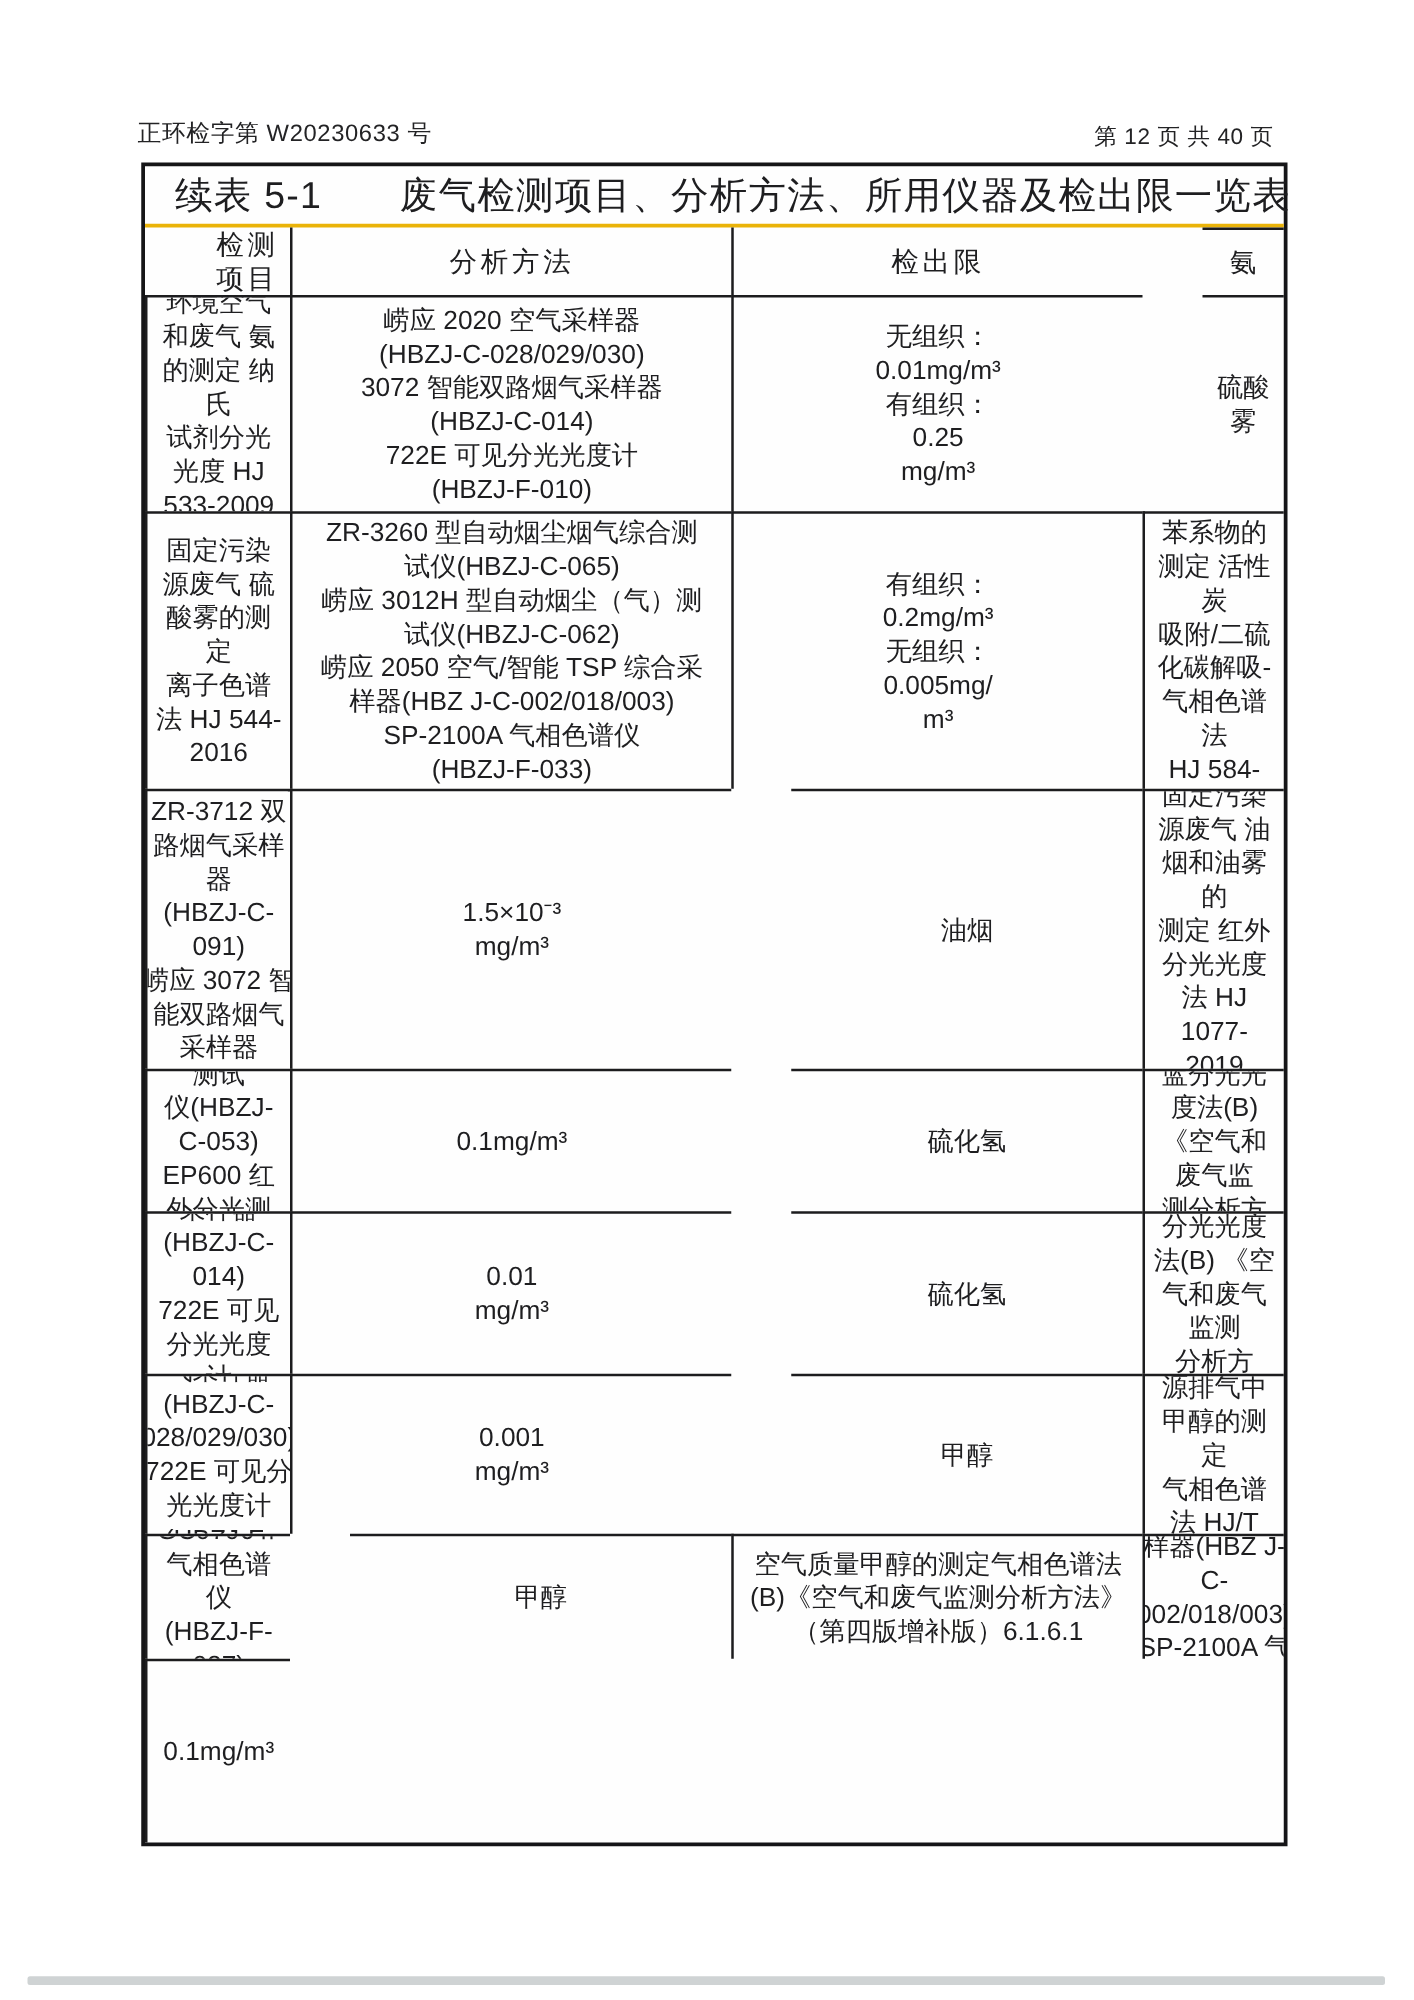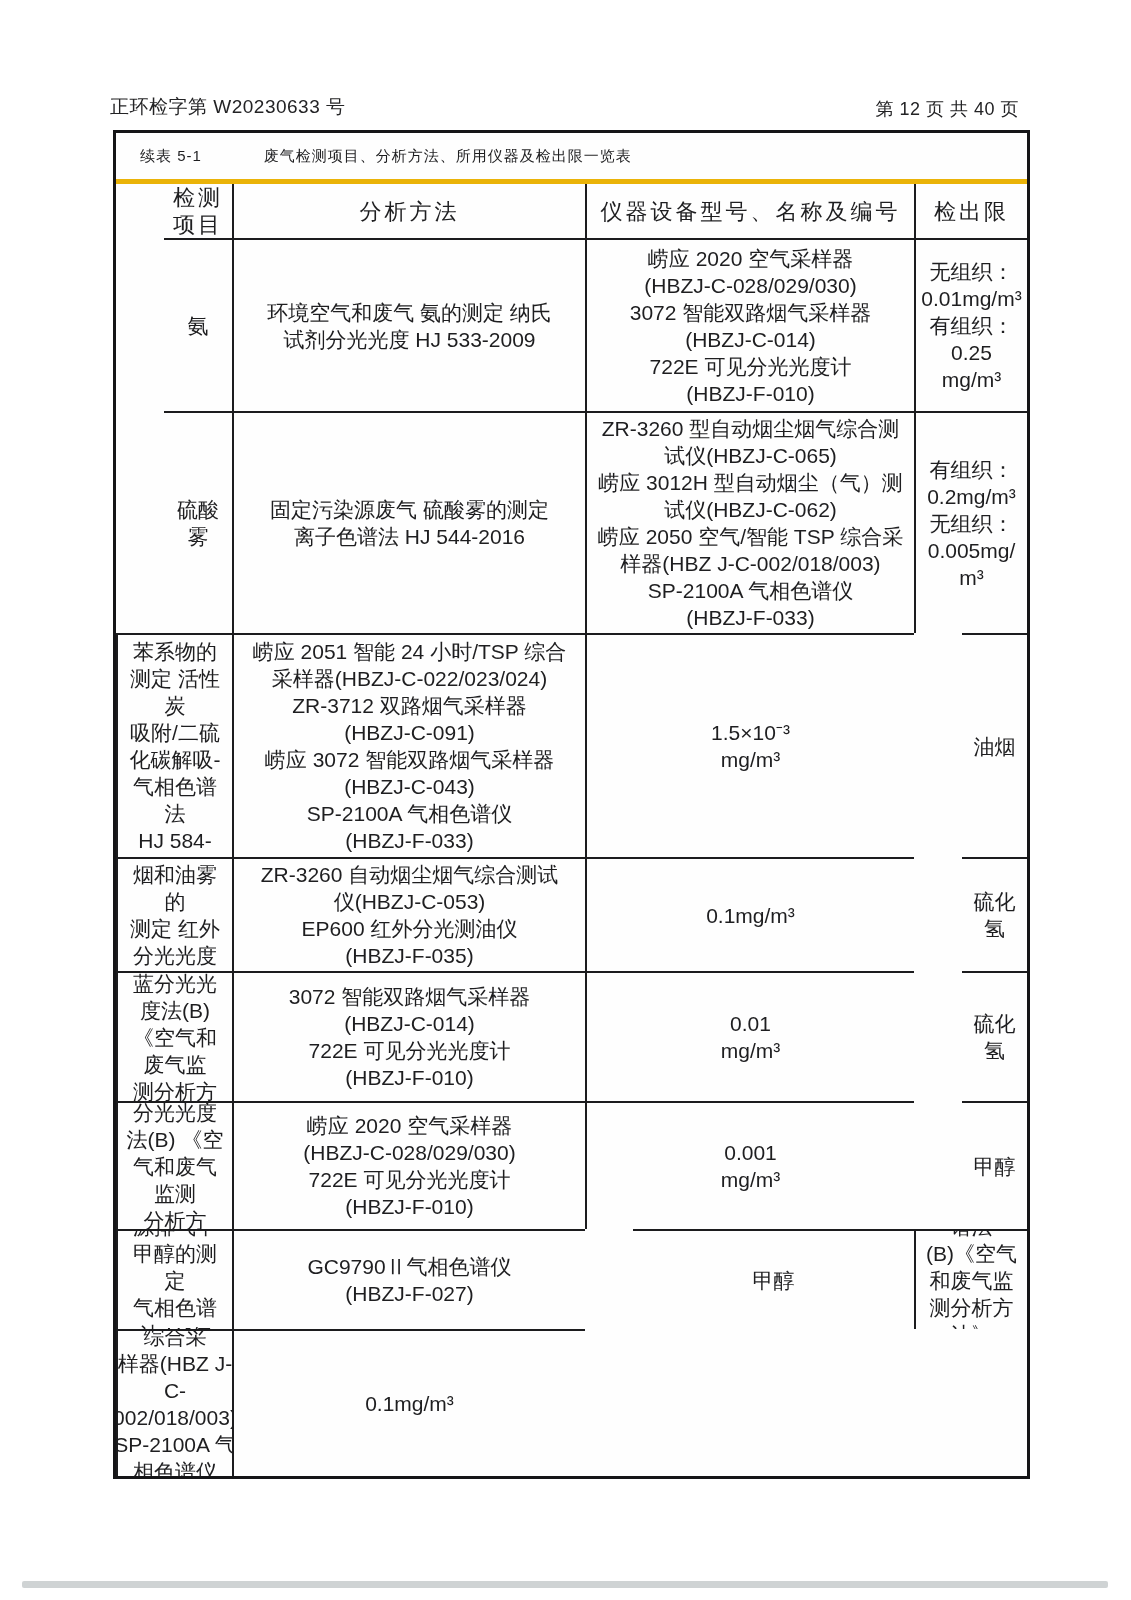--- a/index.html
+++ b/index.html
@@ -35,25 +35,25 @@
     position: absolute;
     left: 113px;
     top: 130px;
     width: 917px;
     box-sizing: border-box;
     border: 3px solid #151517;
     background: #fefefe;
   }
   .t-caption {
     height: 46px;
-    border-bottom: 5px solid #eab308;
+    border-bottom: 3px solid #eab308;
     display: flex;
     align-items: center;
     padding-left: 24px;
-    font-size: 15px;
+    font-size: 30px;
     letter-spacing: 1px;
     white-space: nowrap;
   }
   .t-caption .cap-label { margin-right: 62px; }
   .t-grid {
     display: grid;
     grid-template-columns: 116px 353px 329px 113px;
     grid-template-rows: 54px 173px 222px 224px 114px 130px 128px 100px 147px;
   }
   .cell {
@@ -97,21 +97,20 @@
 
 <div class="doc-table">
   <div class="t-caption">
     <span class="cap-label">续表 5-1</span>
     <span class="cap-title">废气检测项目、分析方法、所用仪器及检出限一览表</span>
   </div>
   <div class="t-grid">
 
     <div class="cell th c1">检测项目</div>
     <div class="cell th c2">分析方法</div>
-    <div class="cell th c3">仪器设备型号、名称及编号</div>
     <div class="cell th c4">检出限</div>
 
     <div class="cell c1">氨</div>
     <div class="cell c2">环境空气和废气 氨的测定 纳氏
 试剂分光光度 HJ 533-2009</div>
     <div class="cell c3">崂应 2020 空气采样器
 (HBZJ-C-028/029/030)
 3072 智能双路烟气采样器
 (HBZJ-C-014)
 722E 可见分光光度计

